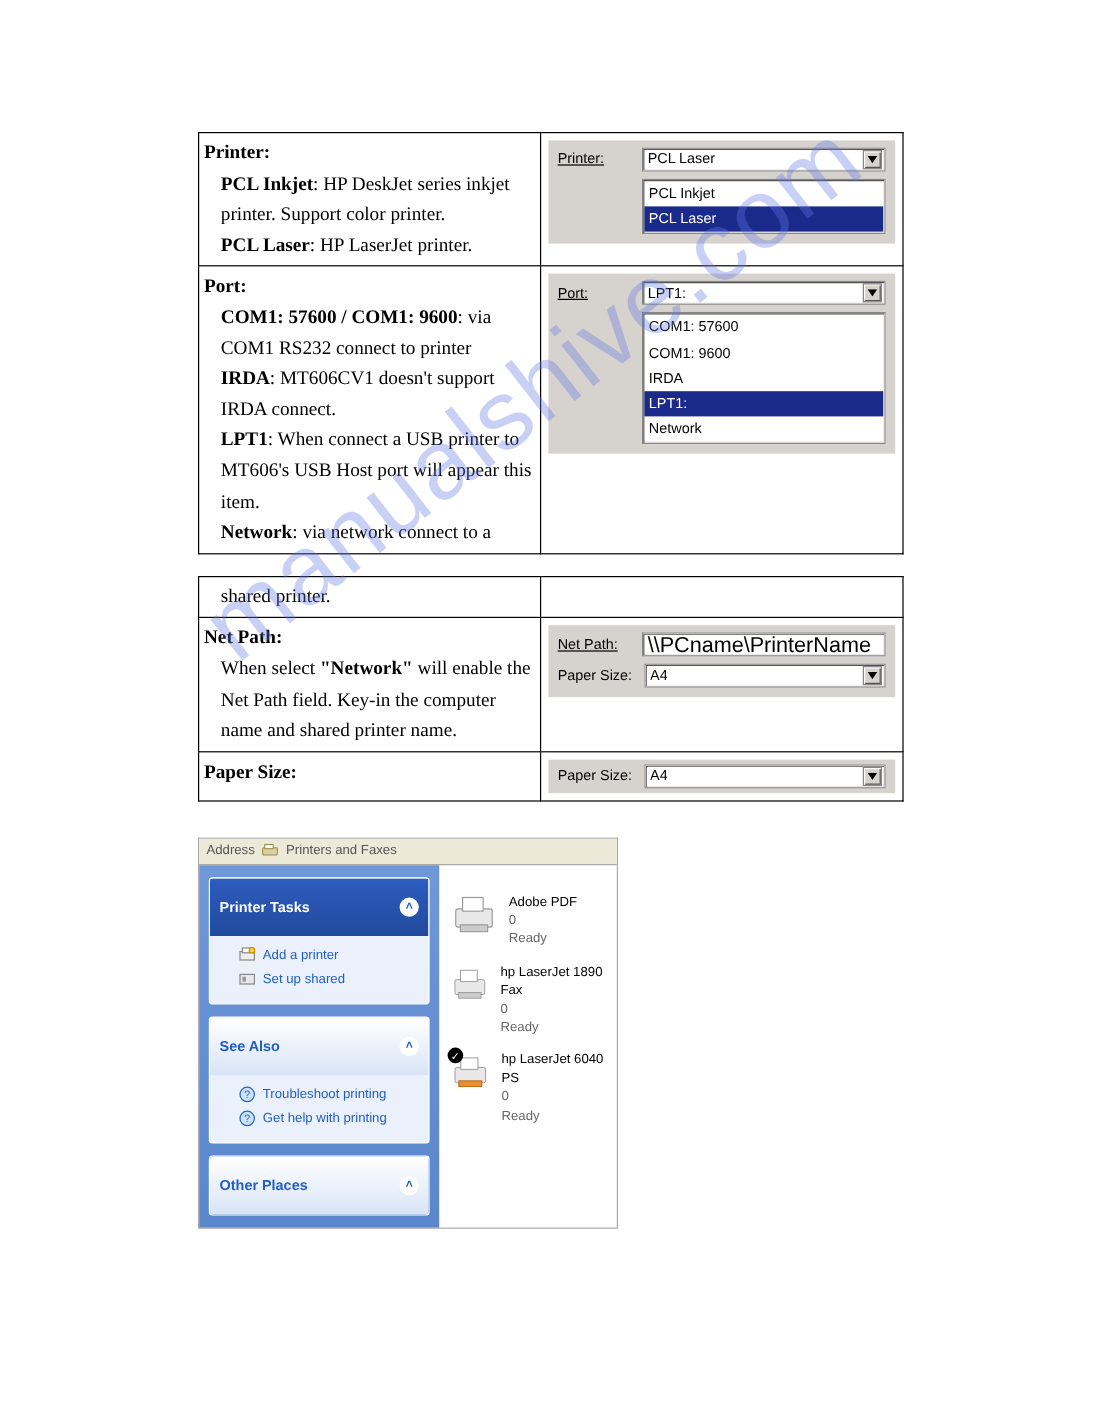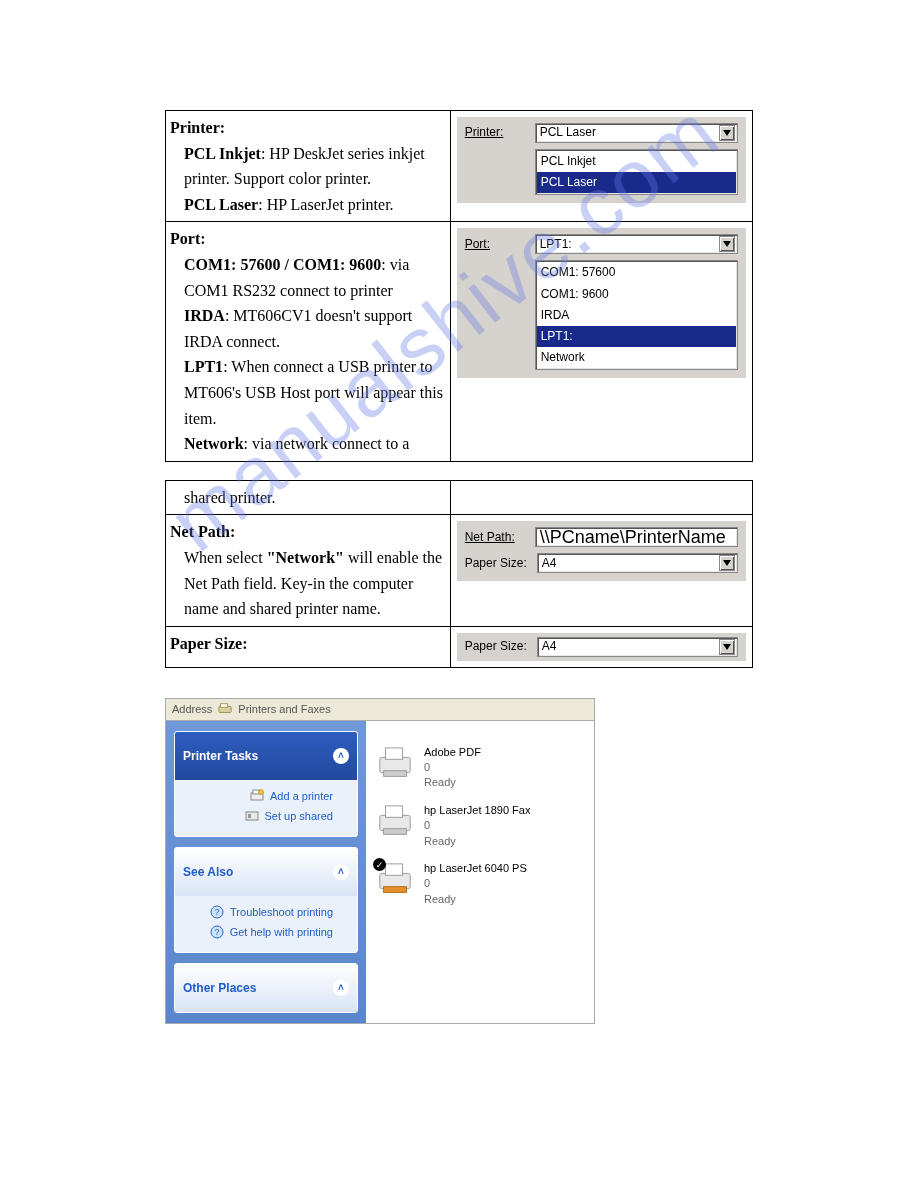--- a/index.html
+++ b/index.html
@@ -136,21 +136,21 @@
     border: 1px solid #888;
     box-shadow: inset 1px 1px 0 #555;
     display: flex; align-items: center; justify-content: center;
     font-size: 10px;
     line-height: 1;
   }
 
   
   .xp {
     margin-top: 30px;
-    width: 430px;
+    width: 350px;
     font-family: Tahoma, Arial, sans-serif;
     font-size: 11px;
     border: 1px solid #aaa;
     background: #fff;
   }
   .xp .addr {
     display: flex; align-items: center;
     background: #ece9d8;
     border-bottom: 1px solid #aaa;
     height: 22px;
@@ -194,21 +194,20 @@
     color:#215dc6;
     font-size:10px;
   }
   .xp .card ul {
     list-style:none; margin:0; padding: 6px 8px 10px 8px;
   }
   .xp .card li {
     display:flex; align-items:center; gap:6px;
     color:#215dc6;
     padding: 3px 16px;
-    justify-content: flex-end;
   }
   .xp .main {
     flex:1;
     padding: 24px 10px;
     display:flex; flex-direction:column; gap:12px;
   }
   .xp .prn {
     display:flex; gap:10px; align-items:flex-start;
   }
   .xp .prn .pico {

